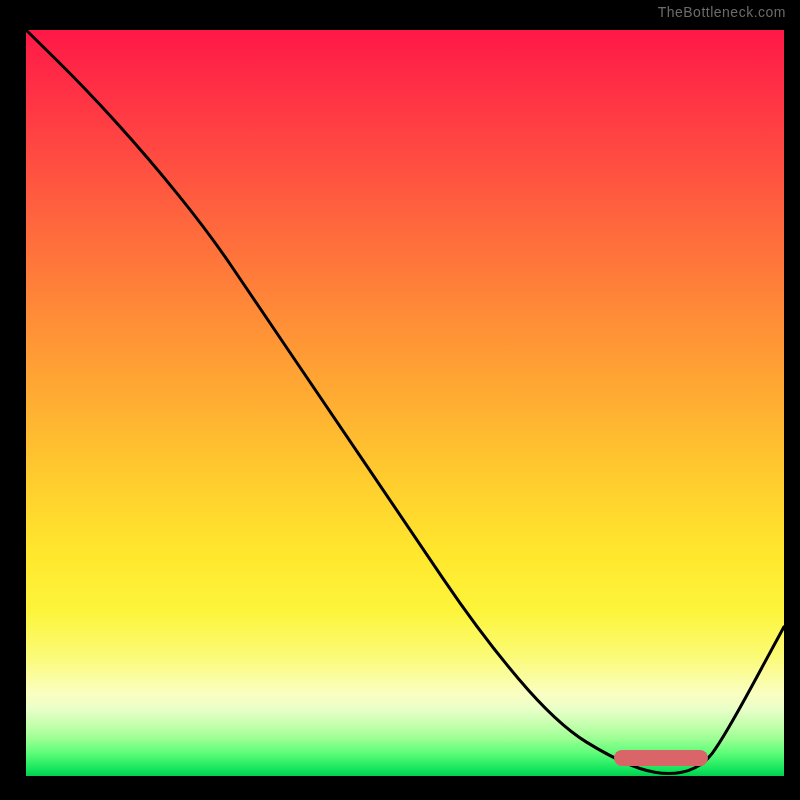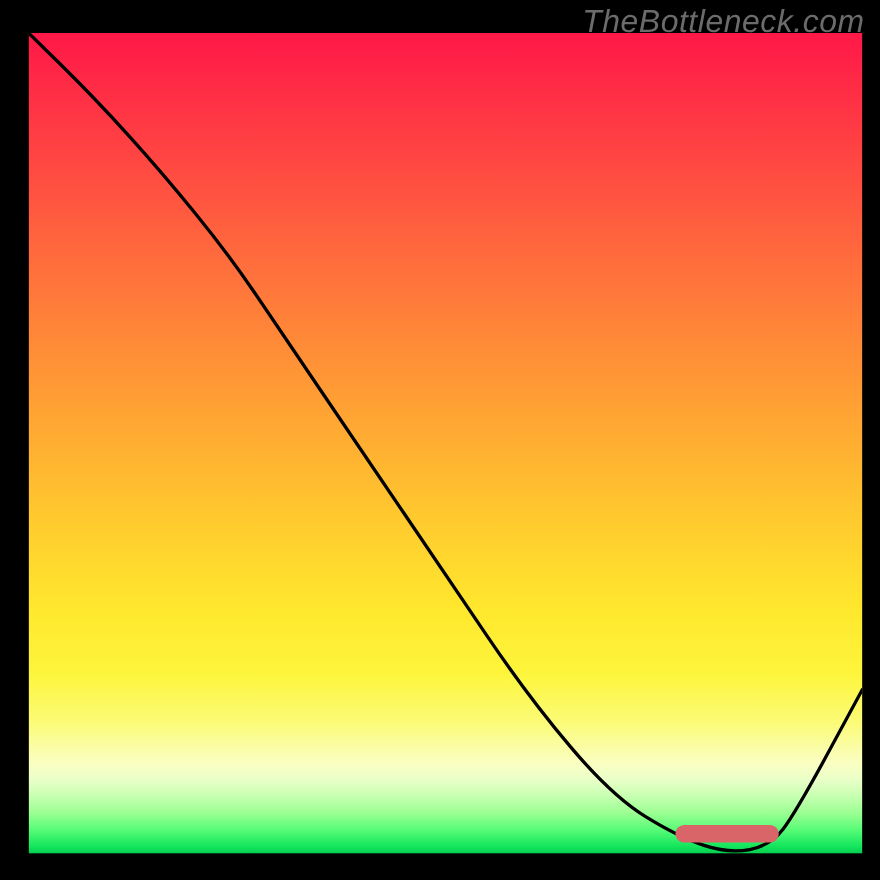--- a/index.html
+++ b/index.html
@@ -15,23 +15,22 @@
     position: relative;
     width: 800px;
     height: 800px;
     background: #000;
   }
   .attrib {
     position: absolute;
     top: 4px;
     right: 14px;
     color: #6b6b6b;
-    font-size: 29px;
+    font-size: 14px;
     letter-spacing: 0.5px;
-    font-style: italic;
   }
   .plot {
     position: absolute;
     left: 26px;
     top: 30px;
     width: 758px;
     height: 746px;
     overflow: hidden;
   }
   .gradient {

